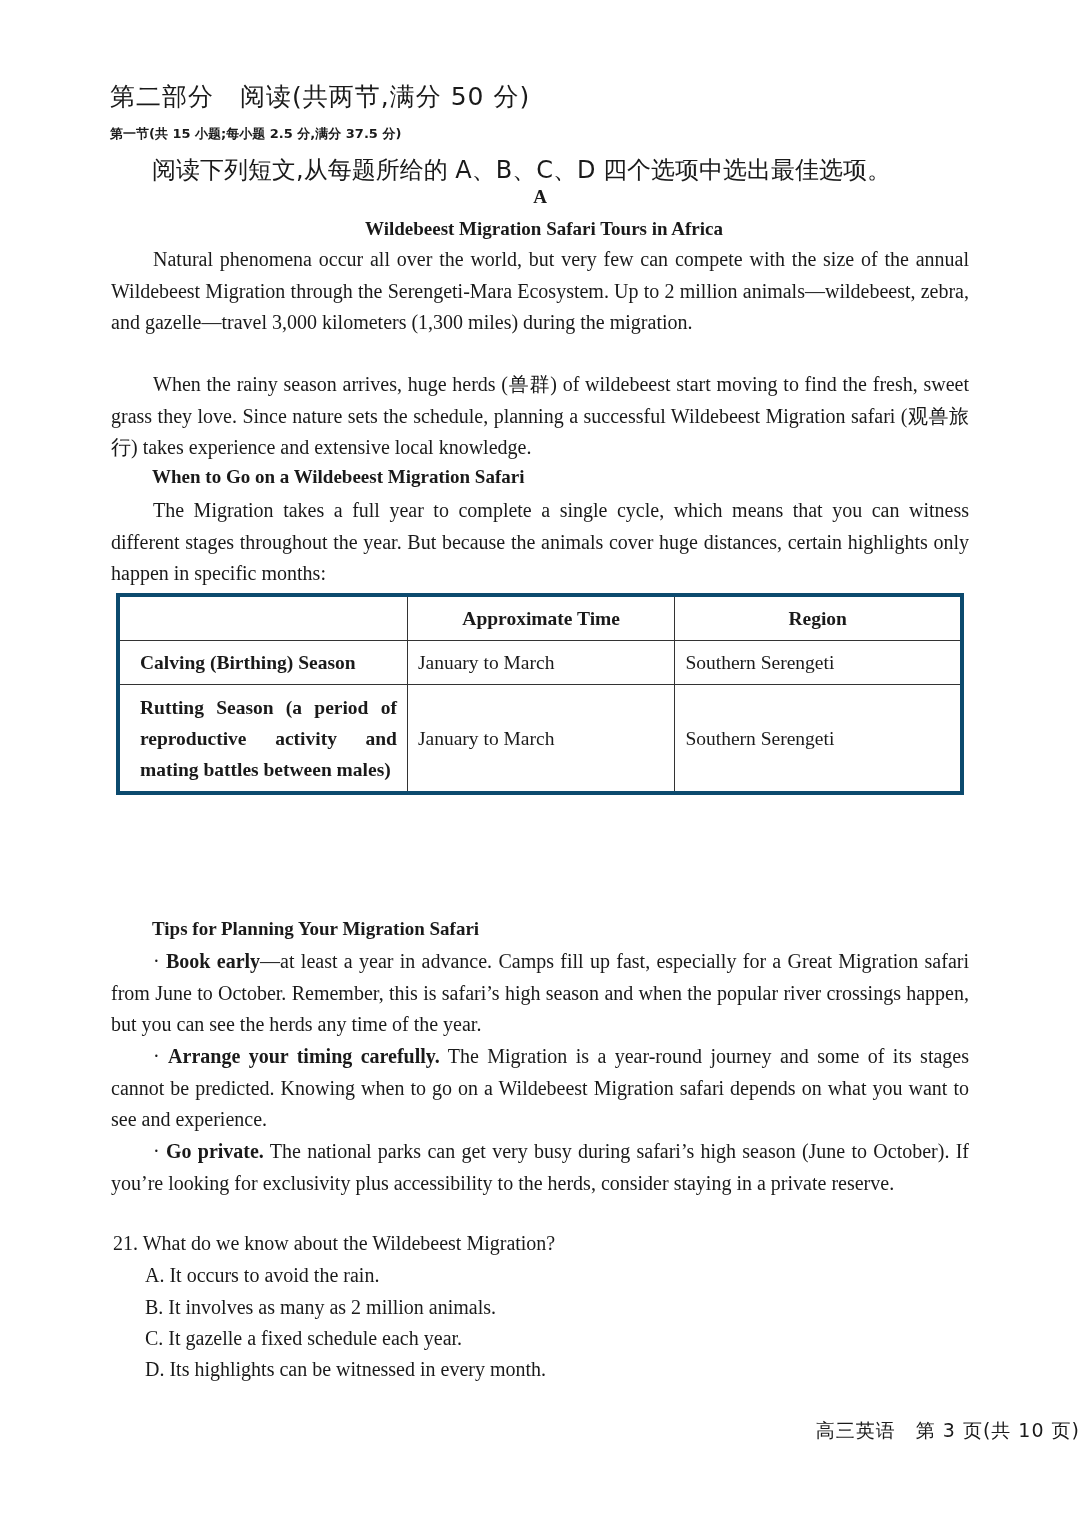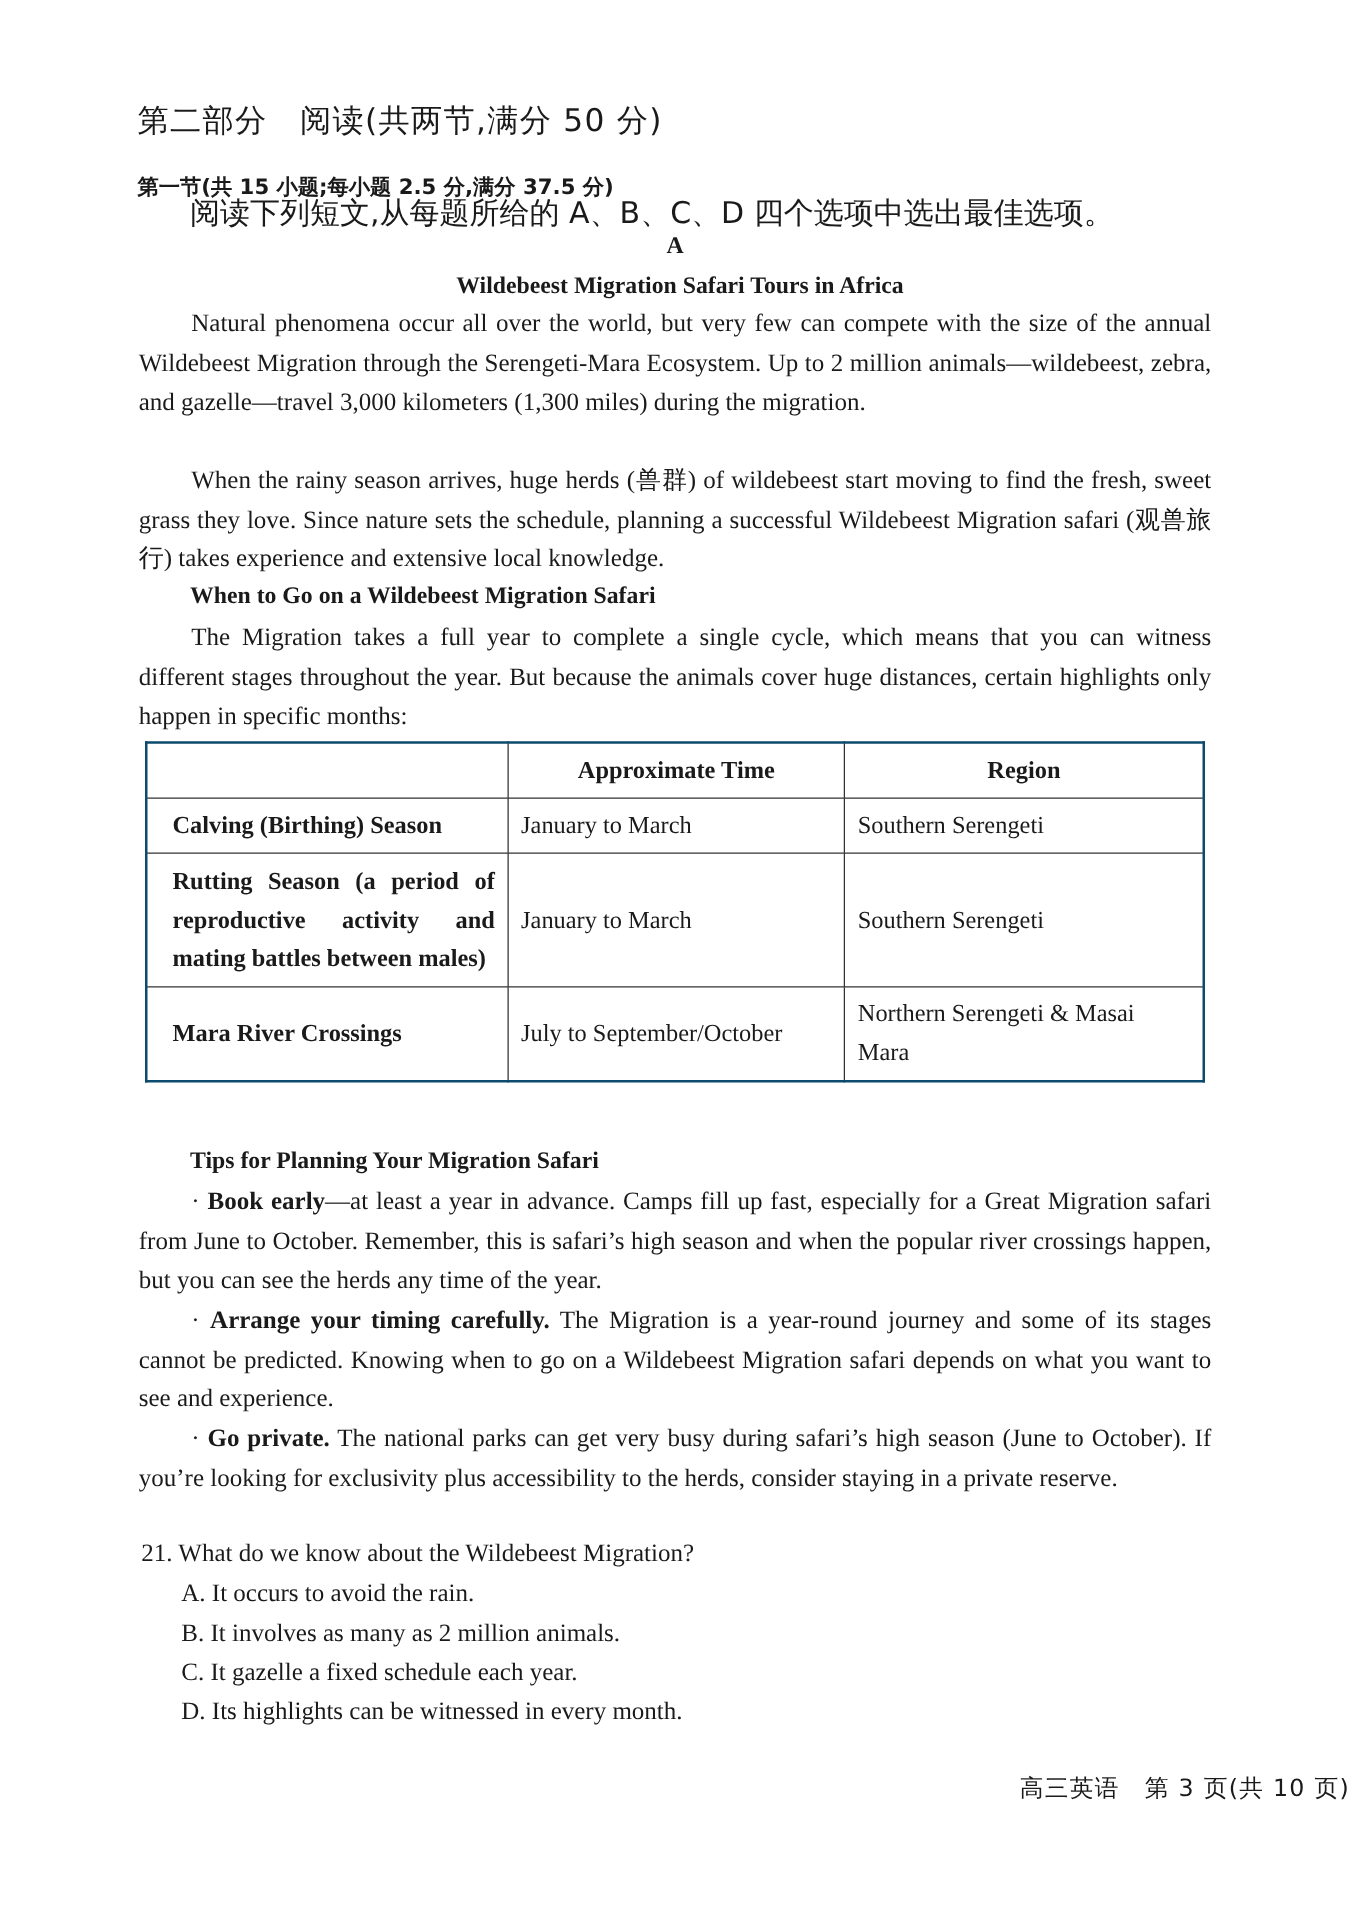--- a/index.html
+++ b/index.html
@@ -2,34 +2,34 @@
 <html><head>
 <meta charset="utf-8">
 <style>
   html, body { margin: 0; padding: 0; background: #ffffff; }
   body {
     width: 1080px; height: 1524px; position: relative; overflow: hidden;
     font-family: "Liberation Serif", "DejaVu Serif", serif; color: #1a1a1a;
   }
   .abs { position: absolute; }
   .part-title { left: 110px; top: 80px; font-size: 25px; font-family: "DejaVu Sans", sans-serif; letter-spacing: 1px; }
-  .section-title { left: 110px; top: 138px; font-size: 17px; font-family: "DejaVu Sans", sans-serif; font-weight: bold; }
+  .section-title { left: 110px; top: 125px; font-size: 13px; font-family: "DejaVu Sans", sans-serif; font-weight: bold; }
   .instructions { left: 152px; top: 154px; font-size: 24px; font-family: "DejaVu Sans", sans-serif; }
   .passage-letter { left: 0; width: 1080px; top: 186px; text-align: center; font-size: 19px; font-weight: bold; }
   .passage-title { left: 0; width: 1088px; top: 218px; text-align: center; font-size: 19px; font-weight: bold; }
 
   .para {
     left: 111px; width: 858px; font-size: 20px; line-height: 31.5px;
     text-align: justify; text-indent: 42px; margin: 0;
   }
   .subhead { left: 152px; font-size: 19px; font-weight: bold; }
 
   table.timing {
     position: absolute; left: 116px; top: 593px; width: 848px;
-    border-collapse: collapse; border: 2px solid #0c4a6e; font-size: 19.5px;
+    border-collapse: collapse; border: 4px solid #0c4a6e; font-size: 19.5px;
   }
   table.timing td, table.timing th {
     border: 1.5px solid #333; padding: 6px 10px; vertical-align: middle; line-height: 31px;
   }
   table.timing th { font-weight: bold; text-align: center; height: 31px; }
   table.timing td.c1 { width: 262px; font-weight: bold; text-align: justify; padding-left: 20px; }
   table.timing td.c2 { width: 251px; }
   table.timing td.c3 { width: 271px; }
   .r1 td, .r2 td { height: 31px; }
   .r3 td { height: 94px; }
@@ -66,25 +66,20 @@
   <tr class="r1">
     <td class="c1">Calving (Birthing) Season</td>
     <td class="c2">January to March</td>
     <td class="c3">Southern Serengeti</td>
   </tr>
   <tr class="r3">
     <td class="c1">Rutting Season (a period of reproductive activity and mating battles between males)</td>
     <td class="c2">January to March</td>
     <td class="c3">Southern Serengeti</td>
   </tr>
-  <tr class="r4">
-    <td class="c1">Mara River Crossings</td>
-    <td class="c2">July to September/October</td>
-    <td class="c3">Northern Serengeti &amp; Masai Mara</td>
-  </tr>
 </tbody>
   </table>
 
 <div class="abs subhead" style="top:918px;">Tips for Planning Your Migration Safari</div>
 
 <p class="abs para" style="top:946px;"><span>·</span> <span class="bold">Book early</span><span>—at least a year in advance. Camps fill up fast, especially for a Great Migration safari from June to October. Remember, this is safari’s high season and when the popular river crossings happen, but you can see the herds any time of the year.</span></p>
 
 <p class="abs para" style="top:1041px;"><span>·</span> <span class="bold">Arrange your timing carefully.</span><span> The Migration is a year-round journey and some of its stages cannot be predicted. Knowing when to go on a Wildebeest Migration safari depends on what you want to see and experience.</span></p>
 
 <p class="abs para" style="top:1136px;"><span>·</span> <span class="bold">Go private.</span><span> The national parks can get very busy during safari’s high season (June to October). If you’re looking for exclusivity plus accessibility to the herds, consider staying in a private reserve.</span></p>

